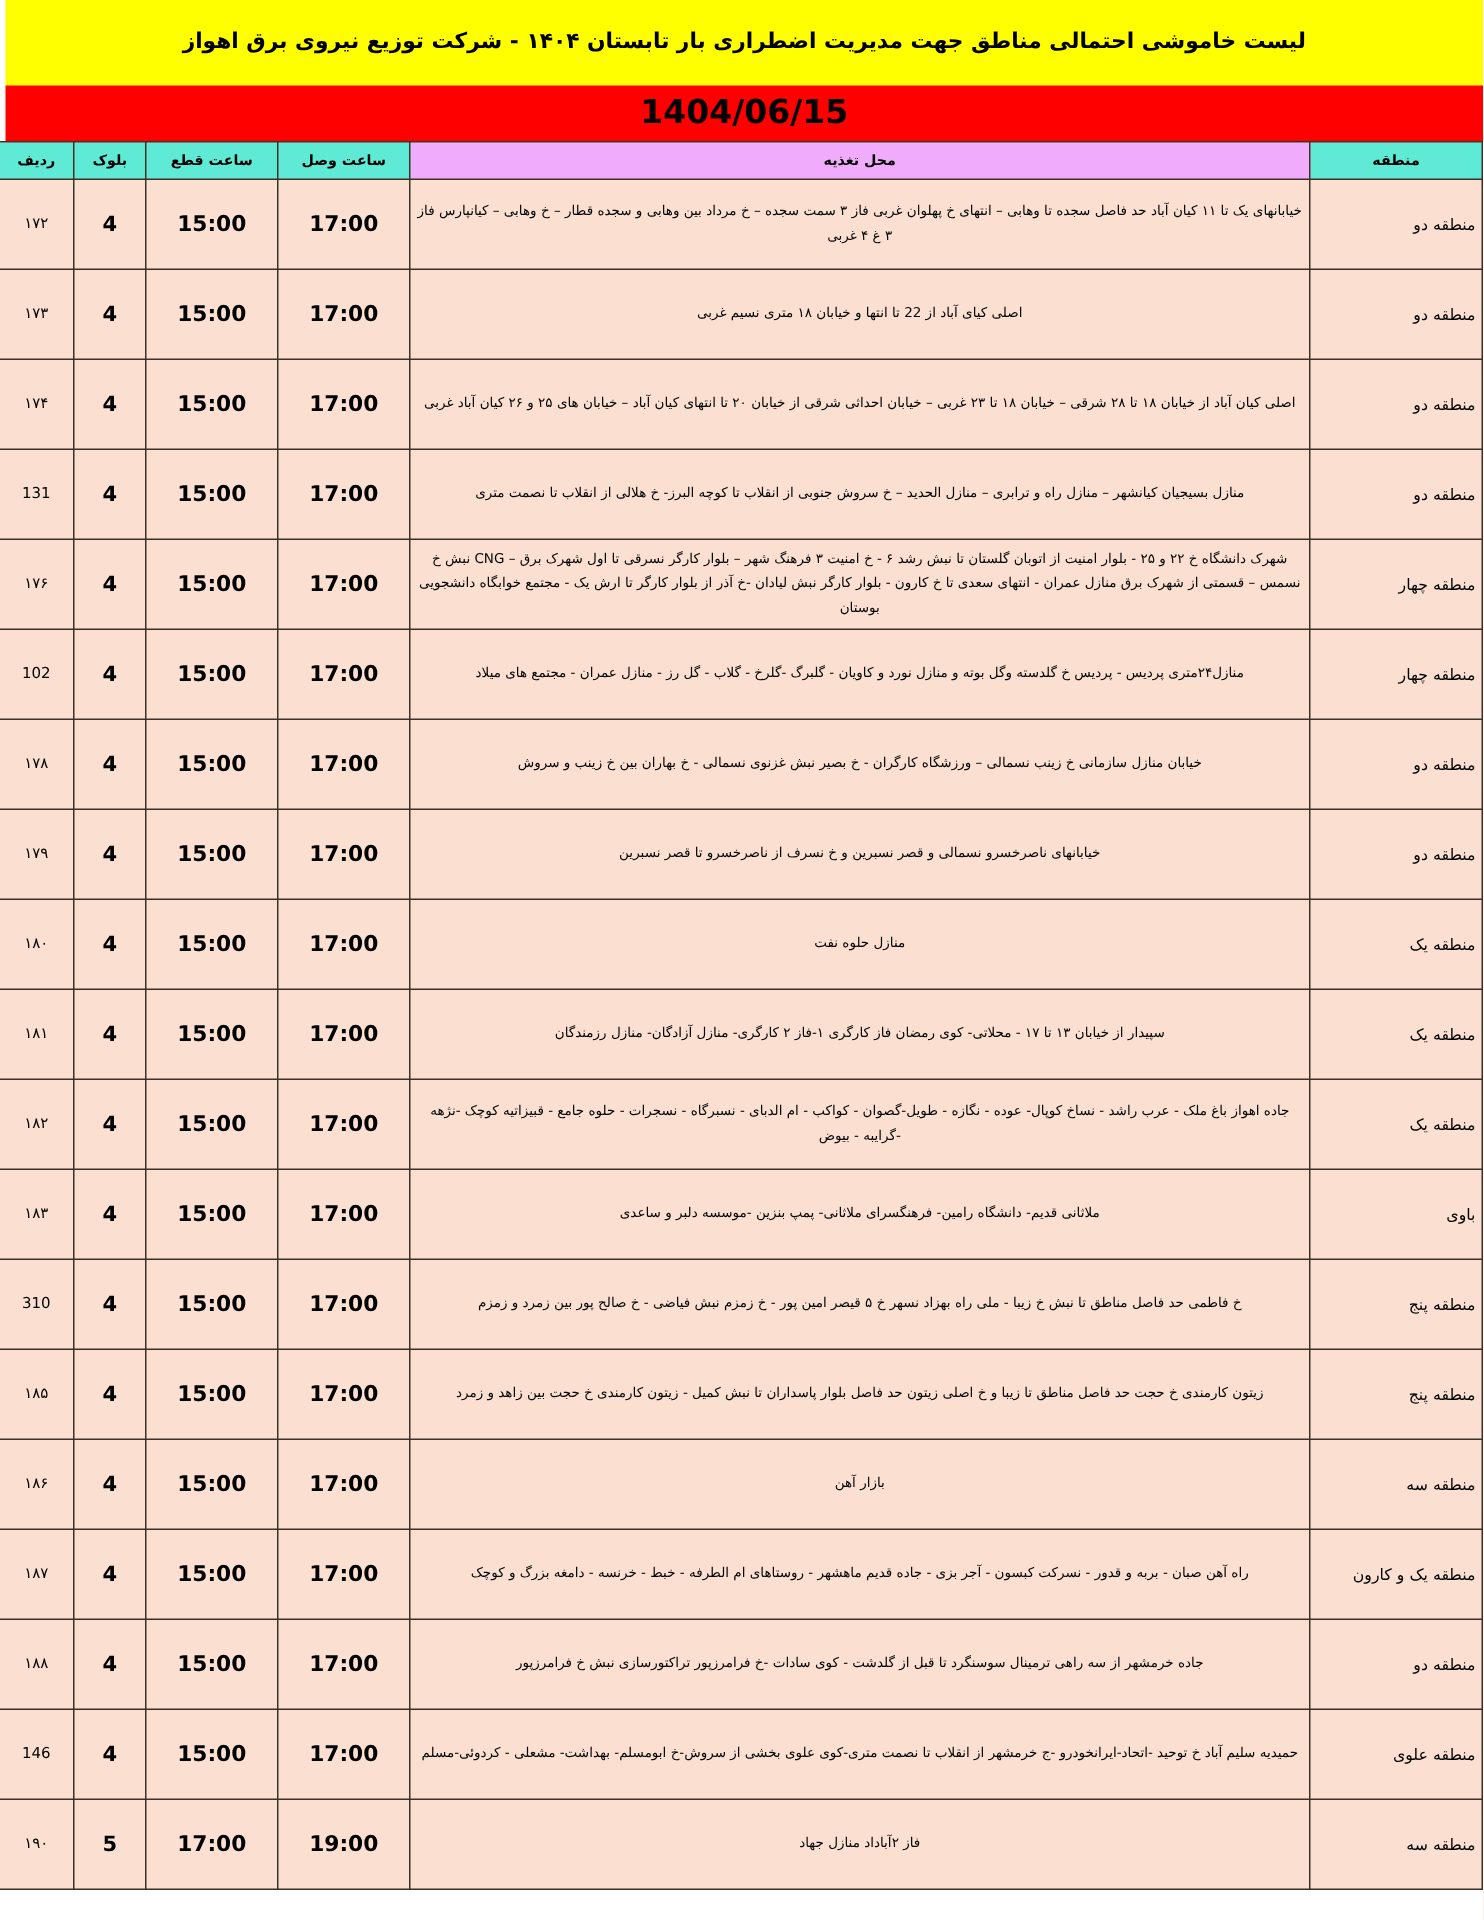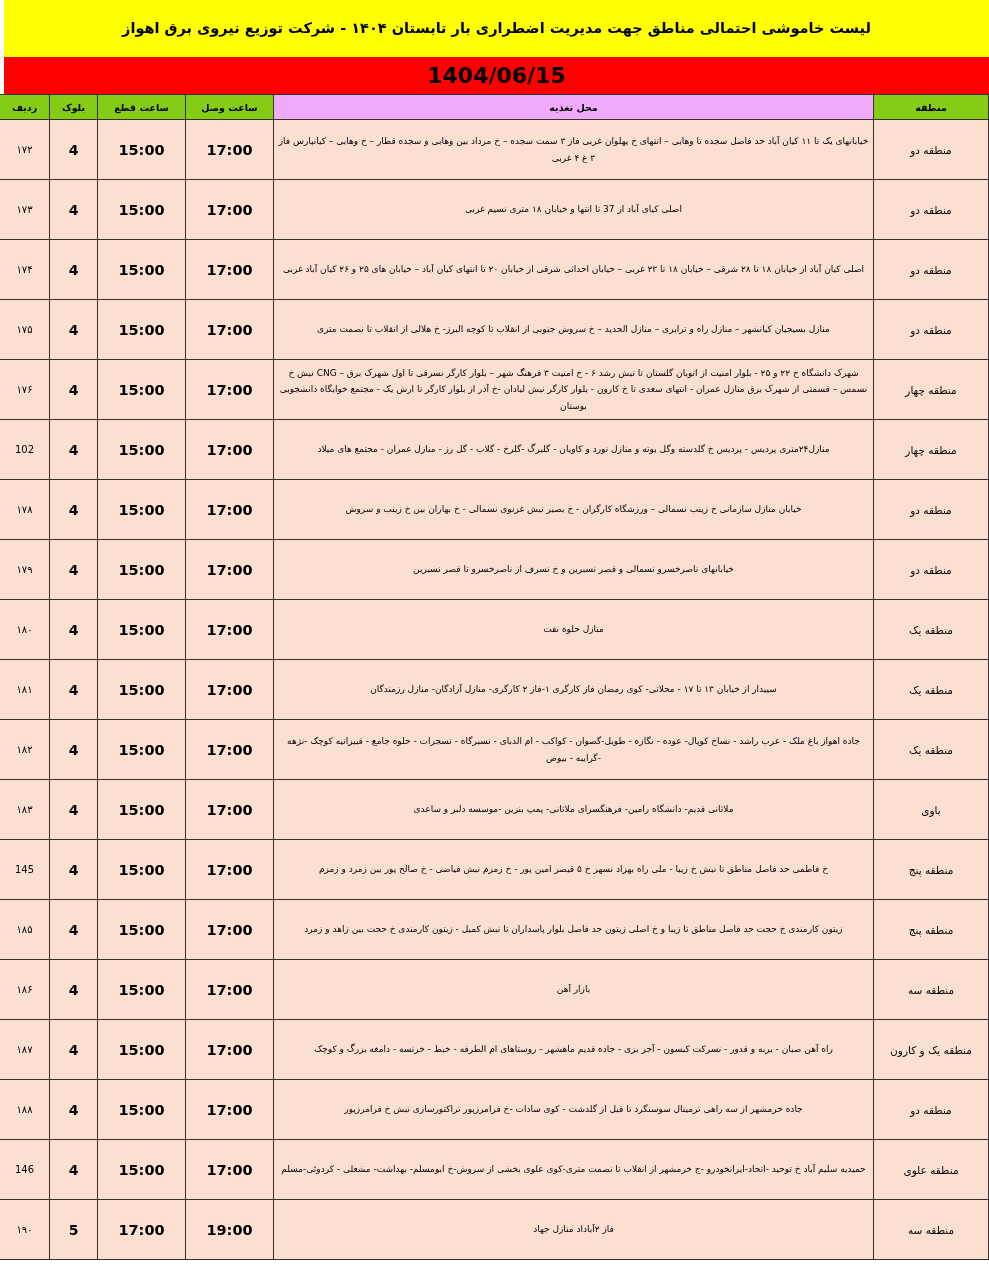--- a/index.html
+++ b/index.html
@@ -65,21 +65,21 @@
   }
   table.schedule th,
   table.schedule td {
     border: 1px solid #3b3028;
     box-sizing: border-box;
     padding: 2px 4px;
     vertical-align: middle;
   }
 
   thead th {
-    background: #84cc16;
+    background: #5eead4;
     font-size: 9.5px;
     font-weight: 700;
     height: 25px;
     text-align: center;
     color: #000;
   }
   thead th.col-feed {
     background: #f0abfc;
   }
 
@@ -116,20 +116,21 @@
     font-size: 9px;
     font-weight: 400;
     line-height: 1.85;
     text-align: center;
     padding: 3px 8px;
     word-spacing: 0px;
   }
   td.zone {
     font-size: 10.5px;
     font-weight: 400;
+    text-align: right;
   }
 </style>
 </head>
 <body>
 
 <div class="sheet">
 
   <div class="title-banner">
     <div class="title-text">لیست خاموشی احتمالی مناطق جهت مدیریت اضطراری بار تابستان ۱۴۰۴ - شرکت توزیع نیروی برق اهواز</div>
   </div>
@@ -161,41 +162,41 @@
         <tr>
           <td class="zone">منطقه دو</td>
           <td class="feed">خیابانهای یک تا ۱۱ کیان آباد حد فاصل سجده تا وهابی – انتهای خ پهلوان غربی فاز ۳ سمت سجده – خ مرداد بین وهابی و سجده قطار – خ وهابی – کیانپارس فاز ۳ غ ۴ غربی</td>
           <td class="time">17:00</td>
           <td class="time">15:00</td>
           <td class="block">4</td>
           <td class="radif">۱۷۲</td>
         </tr>
         <tr>
           <td class="zone">منطقه دو</td>
-          <td class="feed">اصلی کیای آباد از 37 تا انتها و خیابان ۱۸ متری نسیم غربی</td>
+          <td class="feed">اصلی کیای آباد از 22 تا انتها و خیابان ۱۸ متری نسیم غربی</td>
           <td class="time">17:00</td>
           <td class="time">15:00</td>
           <td class="block">4</td>
           <td class="radif">۱۷۳</td>
         </tr>
         <tr>
           <td class="zone">منطقه دو</td>
           <td class="feed">اصلی کیان آباد از خیابان ۱۸ تا ۲۸ شرقی – خیابان ۱۸ تا ۲۳ غربی – خیابان احداثی شرقی از خیابان ۲۰ تا انتهای کیان آباد – خیابان های ۲۵ و ۲۶ کیان آباد غربی</td>
           <td class="time">17:00</td>
           <td class="time">15:00</td>
           <td class="block">4</td>
           <td class="radif">۱۷۴</td>
         </tr>
         <tr>
           <td class="zone">منطقه دو</td>
           <td class="feed">منازل بسیجیان کیانشهر – منازل راه و ترابری – منازل الحدید – خ سروش جنوبی از انقلاب تا کوچه البرز- خ هلالی از انقلاب تا نصمت متری</td>
           <td class="time">17:00</td>
           <td class="time">15:00</td>
           <td class="block">4</td>
-          <td class="radif">۱۷۵</td>
+          <td class="radif">131</td>
         </tr>
         <tr>
           <td class="zone">منطقه چهار</td>
           <td class="feed">شهرک دانشگاه خ ۲۲ و ۲۵ - بلوار امنیت از اتوبان گلستان تا نبش رشد ۶ - خ امنیت ۳ فرهنگ شهر – بلوار کارگر نسرقی تا اول شهرک برق – CNG نبش خ نسمس – قسمتی از شهرک برق منازل عمران - انتهای سعدی تا خ کارون - بلوار کارگر نبش لیادان -خ آذر از بلوار کارگر تا ارش یک - مجتمع خوابگاه دانشجویی بوستان</td>
           <td class="time">17:00</td>
           <td class="time">15:00</td>
           <td class="block">4</td>
           <td class="radif">۱۷۶</td>
         </tr>
         <tr>
@@ -253,21 +254,21 @@
           <td class="time">15:00</td>
           <td class="block">4</td>
           <td class="radif">۱۸۳</td>
         </tr>
         <tr>
           <td class="zone">منطقه پنج</td>
           <td class="feed">خ فاطمی حد فاصل مناطق تا نبش خ زیبا - ملی راه بهزاد نسهر خ ۵ قیصر امین پور - خ زمزم نبش فیاضی - خ صالح پور بین زمرد و زمزم</td>
           <td class="time">17:00</td>
           <td class="time">15:00</td>
           <td class="block">4</td>
-          <td class="radif">145</td>
+          <td class="radif">310</td>
         </tr>
         <tr>
           <td class="zone">منطقه پنج</td>
           <td class="feed">زیتون کارمندی خ حجت حد فاصل مناطق تا زیبا و خ اصلی زیتون حد فاصل بلوار پاسداران تا نبش کمیل - زیتون کارمندی خ حجت بین زاهد و زمرد</td>
           <td class="time">17:00</td>
           <td class="time">15:00</td>
           <td class="block">4</td>
           <td class="radif">۱۸۵</td>
         </tr>
         <tr>

